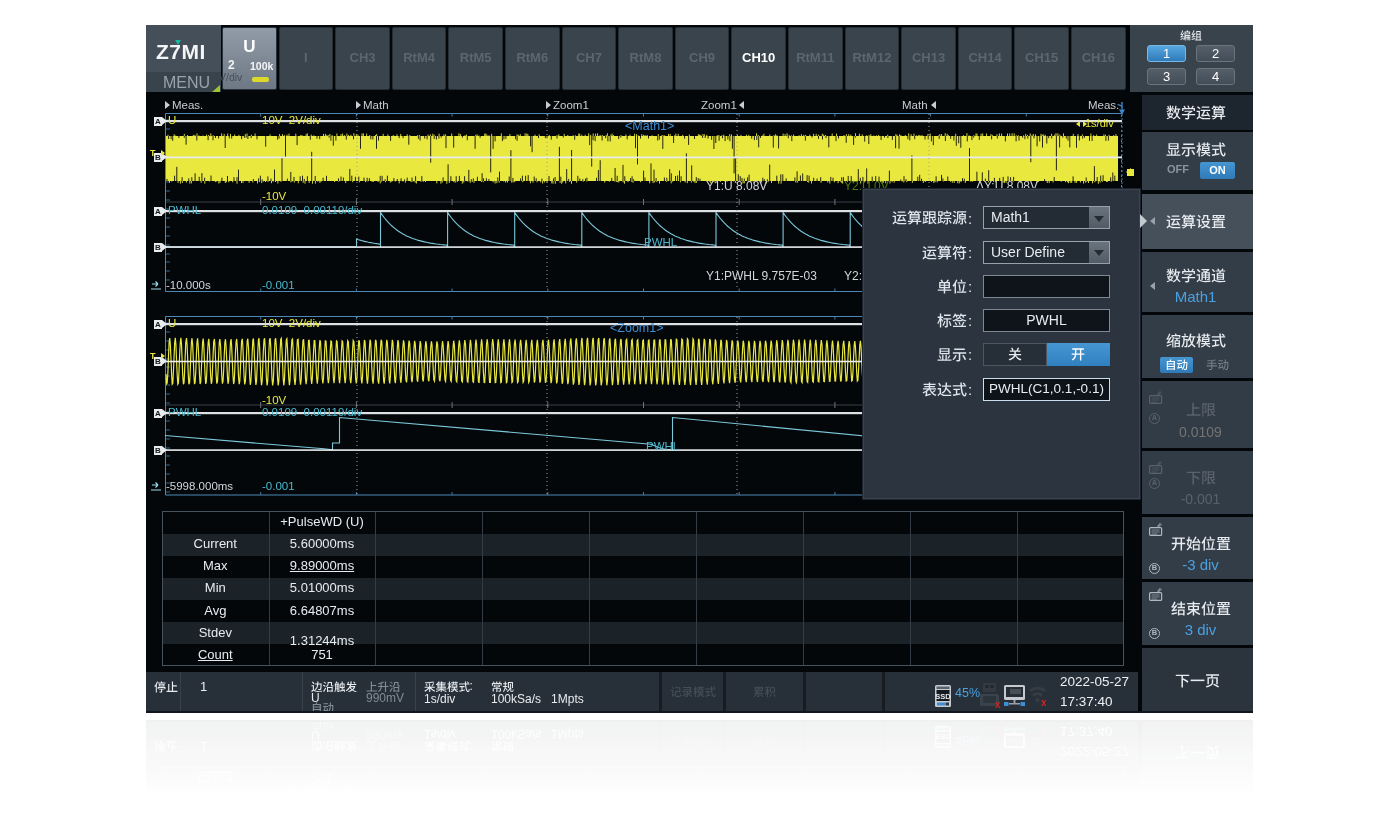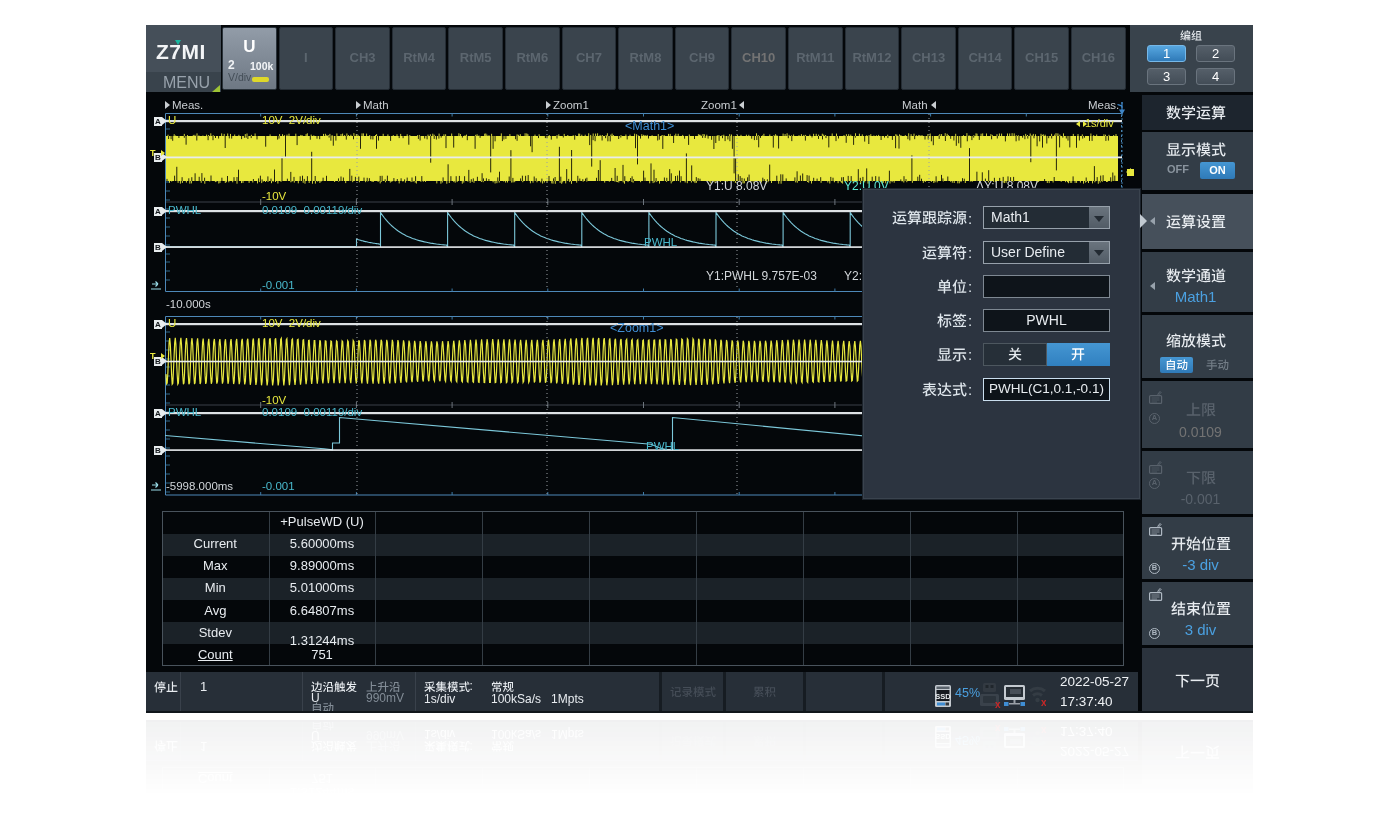--- a/index.html
+++ b/index.html
@@ -69,41 +69,41 @@
 <div class="abs" style="left:0.0px;top:0.0px;width:1107.0px;height:67.0px;background:#04070a;"></div>
 <div class="abs" style="left:0.0px;top:0.0px;width:75.0px;height:47.0px;background:#454f59;"></div>
 <div class="abs" style="left:0.0px;top:47.0px;width:75.0px;height:20.0px;background:#39434c;"></div>
 <div class="abs" style="left:10px;top:15px;width:60px;height:22px;color:#f2f4f6;font:700 21px Liberation Sans;letter-spacing:0.5px;">Z7MI</div>
 <div class="abs" style="left:29px;top:14.5px;width:0;height:0;border-left:3.5px solid transparent;border-right:3.5px solid transparent;border-top:5px solid #18b8a0;"></div>
 <div style="position:absolute;top:45.5px;color:#98a2ac;font:400 16px Liberation Sans,sans-serif;white-space:pre;line-height:23.0px;left:17.0px;">MENU</div>
 <div class="abs" style="left:66px;top:60px;width:0;height:0;border-left:8px solid transparent;border-bottom:7px solid #9ec435;"></div>
 <div class="abs" style="left:76.0px;top:2.0px;width:54.6px;height:63.0px;background:linear-gradient(#929ca8,#6e7884);border:1px solid #29323a;border-radius:2px;"></div>
 <div style="position:absolute;top:9.8px;color:#ffffff;font:700 17px Liberation Sans,sans-serif;white-space:pre;line-height:24.5px;left:103.3px;transform:translateX(-50%);">U</div>
 <div style="position:absolute;top:32.4px;color:#f0f2f4;font:700 12px Liberation Sans,sans-serif;white-space:pre;line-height:17.3px;left:82.0px;">2</div>
-<div style="position:absolute;top:45.4px;color:#434d57;font:400 10.5px Liberation Sans,sans-serif;white-space:pre;line-height:15.1px;left:82.0px;">V/div</div>
+<div style="position:absolute;top:45.4px;color:#434d57;font:400 10.5px Liberation Sans,sans-serif;white-space:pre;line-height:15.1px;left:73px;">V/div</div>
 <div style="position:absolute;top:34.4px;color:#f4f6f8;font:700 10.5px Liberation Sans,sans-serif;white-space:pre;line-height:15.1px;left:104.0px;">100k</div>
 <div class="abs" style="left:106.0px;top:52.0px;width:17.0px;height:5.0px;background:#ded82a;border-radius:2px;"></div>
 <div class="abs" style="left:132.6px;top:2.0px;width:54.6px;height:63.0px;background:#3a444d;border:1px solid #252d35;border-radius:2px;"></div>
 <div style="position:absolute;top:23.6px;color:#5c666f;font:700 13px Liberation Sans,sans-serif;white-space:pre;line-height:18.7px;left:159.9px;transform:translateX(-50%);">I</div>
 <div class="abs" style="left:189.2px;top:2.0px;width:54.6px;height:63.0px;background:#3a444d;border:1px solid #252d35;border-radius:2px;"></div>
 <div style="position:absolute;top:23.6px;color:#5c666f;font:700 13px Liberation Sans,sans-serif;white-space:pre;line-height:18.7px;left:216.5px;transform:translateX(-50%);">CH3</div>
 <div class="abs" style="left:245.8px;top:2.0px;width:54.6px;height:63.0px;background:#3a444d;border:1px solid #252d35;border-radius:2px;"></div>
 <div style="position:absolute;top:23.6px;color:#5c666f;font:700 13px Liberation Sans,sans-serif;white-space:pre;line-height:18.7px;left:273.1px;transform:translateX(-50%);">RtM4</div>
 <div class="abs" style="left:302.4px;top:2.0px;width:54.6px;height:63.0px;background:#3a444d;border:1px solid #252d35;border-radius:2px;"></div>
 <div style="position:absolute;top:23.6px;color:#5c666f;font:700 13px Liberation Sans,sans-serif;white-space:pre;line-height:18.7px;left:329.7px;transform:translateX(-50%);text-align:right;">RtM5</div>
 <div class="abs" style="left:359.0px;top:2.0px;width:54.6px;height:63.0px;background:#3a444d;border:1px solid #252d35;border-radius:2px;"></div>
 <div style="position:absolute;top:23.6px;color:#5c666f;font:700 13px Liberation Sans,sans-serif;white-space:pre;line-height:18.7px;left:386.3px;transform:translateX(-50%);">RtM6</div>
 <div class="abs" style="left:415.6px;top:2.0px;width:54.6px;height:63.0px;background:#3a444d;border:1px solid #252d35;border-radius:2px;"></div>
 <div style="position:absolute;top:23.6px;color:#5c666f;font:700 13px Liberation Sans,sans-serif;white-space:pre;line-height:18.7px;left:442.9px;transform:translateX(-50%);">CH7</div>
 <div class="abs" style="left:472.2px;top:2.0px;width:54.6px;height:63.0px;background:#3a444d;border:1px solid #252d35;border-radius:2px;"></div>
 <div style="position:absolute;top:23.6px;color:#5c666f;font:700 13px Liberation Sans,sans-serif;white-space:pre;line-height:18.7px;left:499.5px;transform:translateX(-50%);">RtM8</div>
 <div class="abs" style="left:528.8px;top:2.0px;width:54.6px;height:63.0px;background:#3a444d;border:1px solid #252d35;border-radius:2px;"></div>
 <div style="position:absolute;top:23.6px;color:#5c666f;font:700 13px Liberation Sans,sans-serif;white-space:pre;line-height:18.7px;left:556.1px;transform:translateX(-50%);">CH9</div>
 <div class="abs" style="left:585.4px;top:2.0px;width:54.6px;height:63.0px;background:#3a444d;border:1px solid #252d35;border-radius:2px;"></div>
-<div style="position:absolute;top:23.6px;color:#737373;font:700 13px Liberation Sans,sans-serif;white-space:pre;line-height:18.7px;left:612.7px;transform:translateX(-50%);">CH10</div>
+<div style="position:absolute;top:23.6px;color:#ffffff;font:700 13px Liberation Sans,sans-serif;white-space:pre;line-height:18.7px;left:612.7px;transform:translateX(-50%);">CH10</div>
 <div class="abs" style="left:642.0px;top:2.0px;width:54.6px;height:63.0px;background:#3a444d;border:1px solid #252d35;border-radius:2px;"></div>
 <div style="position:absolute;top:23.6px;color:#5c666f;font:700 13px Liberation Sans,sans-serif;white-space:pre;line-height:18.7px;left:669.3px;transform:translateX(-50%);">RtM11</div>
 <div class="abs" style="left:698.6px;top:2.0px;width:54.6px;height:63.0px;background:#3a444d;border:1px solid #252d35;border-radius:2px;"></div>
 <div style="position:absolute;top:23.6px;color:#5c666f;font:700 13px Liberation Sans,sans-serif;white-space:pre;line-height:18.7px;left:725.9px;transform:translateX(-50%);">RtM12</div>
 <div class="abs" style="left:755.2px;top:2.0px;width:54.6px;height:63.0px;background:#3a444d;border:1px solid #252d35;border-radius:2px;"></div>
 <div style="position:absolute;top:23.6px;color:#5c666f;font:700 13px Liberation Sans,sans-serif;white-space:pre;line-height:18.7px;left:782.5px;transform:translateX(-50%);">CH13</div>
 <div class="abs" style="left:811.8px;top:2.0px;width:54.6px;height:63.0px;background:#3a444d;border:1px solid #252d35;border-radius:2px;"></div>
 <div style="position:absolute;top:23.6px;color:#5c666f;font:700 13px Liberation Sans,sans-serif;white-space:pre;line-height:18.7px;left:839.1px;transform:translateX(-50%);">CH14</div>
 <div class="abs" style="left:868.4px;top:2.0px;width:54.6px;height:63.0px;background:#3a444d;border:1px solid #252d35;border-radius:2px;"></div>
 <div style="position:absolute;top:23.6px;color:#5c666f;font:700 13px Liberation Sans,sans-serif;white-space:pre;line-height:18.7px;left:895.7px;transform:translateX(-50%);">CH15</div>
@@ -196,25 +196,25 @@
 <div style="position:absolute;top:176.7px;color:#49b8cc;font:400 11.5px Liberation Sans,sans-serif;white-space:pre;line-height:16.6px;left:116.0px;">0.0109  0.00119/div</div>
 <div style="position:absolute;top:208.7px;color:#49b8cc;font:400 11.5px Liberation Sans,sans-serif;white-space:pre;line-height:16.6px;left:498.0px;">PWHL</div>
 <div style="position:absolute;top:289.7px;color:#e8e83e;font:400 11.5px Liberation Sans,sans-serif;white-space:pre;line-height:16.6px;left:22.0px;">U</div>
 <div style="position:absolute;top:289.7px;color:#e8e83e;font:400 11.5px Liberation Sans,sans-serif;white-space:pre;line-height:16.6px;left:116.0px;">10V  2V/div</div>
 <div style="position:absolute;top:294.0px;color:#3f8ed4;font:400 12.5px Liberation Sans,sans-serif;white-space:pre;line-height:18.0px;left:464.0px;">&lt;Zoom1&gt;</div>
 <div style="position:absolute;top:366.7px;color:#e8e83e;font:400 11.5px Liberation Sans,sans-serif;white-space:pre;line-height:16.6px;left:116.0px;">-10V</div>
 <div style="position:absolute;top:378.7px;color:#49b8cc;font:400 11.5px Liberation Sans,sans-serif;white-space:pre;line-height:16.6px;left:22.0px;">PWHL</div>
 <div style="position:absolute;top:378.7px;color:#49b8cc;font:400 11.5px Liberation Sans,sans-serif;white-space:pre;line-height:16.6px;left:116.0px;">0.0109  0.00119/div</div>
 <div style="position:absolute;top:412.7px;color:#49b8cc;font:400 11.5px Liberation Sans,sans-serif;white-space:pre;line-height:16.6px;left:500.0px;">PWHL</div>
 <div style="position:absolute;top:153.4px;color:#d2d6da;font:400 12px Liberation Sans,sans-serif;white-space:pre;line-height:17.3px;left:560.0px;">Y1:U 8.08V</div>
-<div style="position:absolute;top:153.4px;color:#5eead4;font:400 12px Liberation Sans,sans-serif;white-space:pre;line-height:17.3px;left:698.0px;">Y2:U 0V</div>
+<div style="position:absolute;top:153.4px;color:#4d7c0f;font:400 12px Liberation Sans,sans-serif;white-space:pre;line-height:17.3px;left:698.0px;">Y2:U 0V</div>
 <div style="position:absolute;top:153.4px;color:#d2d6da;font:400 12px Liberation Sans,sans-serif;white-space:pre;line-height:17.3px;left:830.0px;">ΔY:U 8.08V</div>
 <div style="position:absolute;top:243.4px;color:#d2d6da;font:400 12px Liberation Sans,sans-serif;white-space:pre;line-height:17.3px;left:560.0px;">Y1:PWHL 9.757E-03</div>
 <div style="position:absolute;top:243.4px;color:#d2d6da;font:400 12px Liberation Sans,sans-serif;white-space:pre;line-height:17.3px;left:698.0px;">Y2:P</div>
-<div style="position:absolute;top:251.7px;color:#d2d6da;font:400 11.5px Liberation Sans,sans-serif;white-space:pre;line-height:16.6px;left:20.0px;margin-top:19px;">-10.000s</div>
+<div style="position:absolute;top:251.7px;color:#d2d6da;font:400 11.5px Liberation Sans,sans-serif;white-space:pre;line-height:16.6px;left:20.0px;">-10.000s</div>
 <div style="position:absolute;top:251.7px;color:#49b8cc;font:400 11.5px Liberation Sans,sans-serif;white-space:pre;line-height:16.6px;left:116.0px;">-0.001</div>
 <div style="position:absolute;top:452.7px;color:#d2d6da;font:400 11.5px Liberation Sans,sans-serif;white-space:pre;line-height:16.6px;left:20.0px;">-5998.000ms</div>
 <div style="position:absolute;top:452.7px;color:#49b8cc;font:400 11.5px Liberation Sans,sans-serif;white-space:pre;line-height:16.6px;left:116.0px;">-0.001</div>
 <div class="abs" style="left:930.0px;top:96.0px;width:0;height:0;border-top:3px solid transparent;border-bottom:3px solid transparent;border-right:4px solid #e8e83e;"></div>
 <div class="abs" style="left:937.0px;top:96.0px;width:0;height:0;border-top:3px solid transparent;border-bottom:3px solid transparent;border-left:4px solid #e8e83e;"></div>
 <div style="position:absolute;top:91.1px;color:#e8e83e;font:400 11px Liberation Sans,sans-serif;white-space:pre;line-height:15.8px;left:939.0px;">1s/div</div>
 <div class="abs" style="left:980.0px;top:143.0px;width:0;height:0;border-top:4px solid transparent;border-bottom:4px solid transparent;border-right:5px solid #e8e83e;"></div>
 <div class="abs" style="left:981.0px;top:143.5px;width:7.0px;height:7.5px;background:#e8e83e;"></div>
 <div style="position:absolute;top:121.5px;color:#e8e83e;font:700 9px Liberation Sans,sans-serif;white-space:pre;line-height:13.0px;left:4.0px;">T</div>
 <div class="abs" style="left:15.0px;top:125.0px;width:0;height:0;border-top:3px solid transparent;border-bottom:3px solid transparent;border-left:4px solid #e8e83e;"></div>
@@ -235,21 +235,21 @@
 <div class="abs" style="left:443.2px;top:486.0px;width:1.0px;height:155.0px;background:#343d45;"></div>
 <div class="abs" style="left:550.2px;top:486.0px;width:1.0px;height:155.0px;background:#343d45;"></div>
 <div class="abs" style="left:657.2px;top:486.0px;width:1.0px;height:155.0px;background:#343d45;"></div>
 <div class="abs" style="left:764.1px;top:486.0px;width:1.0px;height:155.0px;background:#343d45;"></div>
 <div class="abs" style="left:871.1px;top:486.0px;width:1.0px;height:155.0px;background:#343d45;"></div>
 <div class="abs" style="left:16.0px;top:486.0px;width:962.0px;height:155.0px;border:1px solid #49535c;"></div>
 <div style="position:absolute;top:487.9px;color:#e8ecf0;font:400 13px Liberation Sans,sans-serif;white-space:pre;line-height:18.7px;left:176.0px;transform:translateX(-50%);">+PulseWD (U)</div>
 <div style="position:absolute;top:510.2px;color:#e8ecf0;font:400 13px Liberation Sans,sans-serif;white-space:pre;line-height:18.7px;left:69.3px;transform:translateX(-50%);">Current</div>
 <div style="position:absolute;top:510.2px;color:#e8ecf0;font:400 13px Liberation Sans,sans-serif;white-space:pre;line-height:18.7px;left:176.0px;transform:translateX(-50%);">5.60000ms</div>
 <div style="position:absolute;top:532.3px;color:#e8ecf0;font:400 13px Liberation Sans,sans-serif;white-space:pre;line-height:18.7px;left:69.3px;transform:translateX(-50%);">Max</div>
-<div style="position:absolute;top:532.3px;color:#e8ecf0;font:400 13px Liberation Sans,sans-serif;white-space:pre;line-height:18.7px;left:176.0px;transform:translateX(-50%);">9.89000ms</div>
+<div style="position:absolute;top:532.3px;color:#e8ecf0;font:400 13px Liberation Sans,sans-serif;white-space:pre;line-height:18.7px;left:176.0px;transform:translateX(-50%);text-decoration:underline;">9.89000ms</div>
 <div style="position:absolute;top:554.4px;color:#e8ecf0;font:400 13px Liberation Sans,sans-serif;white-space:pre;line-height:18.7px;left:69.3px;transform:translateX(-50%);">Min</div>
 <div style="position:absolute;top:554.4px;color:#e8ecf0;font:400 13px Liberation Sans,sans-serif;white-space:pre;line-height:18.7px;left:176.0px;transform:translateX(-50%);">5.01000ms</div>
 <div style="position:absolute;top:576.5px;color:#e8ecf0;font:400 13px Liberation Sans,sans-serif;white-space:pre;line-height:18.7px;left:69.3px;transform:translateX(-50%);">Avg</div>
 <div style="position:absolute;top:576.5px;color:#e8ecf0;font:400 13px Liberation Sans,sans-serif;white-space:pre;line-height:18.7px;left:176.0px;transform:translateX(-50%);">6.64807ms</div>
 <div style="position:absolute;top:598.6px;color:#e8ecf0;font:400 13px Liberation Sans,sans-serif;white-space:pre;line-height:18.7px;left:69.3px;transform:translateX(-50%);">Stdev</div>
 <div style="position:absolute;top:607px;color:#e8ecf0;font:400 13px Liberation Sans,sans-serif;white-space:pre;line-height:18.7px;left:176.0px;transform:translateX(-50%);">1.31244ms</div>
 <div style="position:absolute;top:620.6px;color:#e8ecf0;font:400 13px Liberation Sans,sans-serif;white-space:pre;line-height:18.7px;left:69.3px;transform:translateX(-50%);text-decoration:underline;">Count</div>
 <div style="position:absolute;top:620.6px;color:#e8ecf0;font:400 13px Liberation Sans,sans-serif;white-space:pre;line-height:18.7px;left:176.0px;transform:translateX(-50%);text-align:right;">751</div>
 <div class="abs" style="left:0.0px;top:647.0px;width:996.0px;height:41.0px;background:#272f38;"></div>
 <div class="abs" style="left:34.0px;top:647.0px;width:1.0px;height:41.0px;background:#39414b;"></div>

